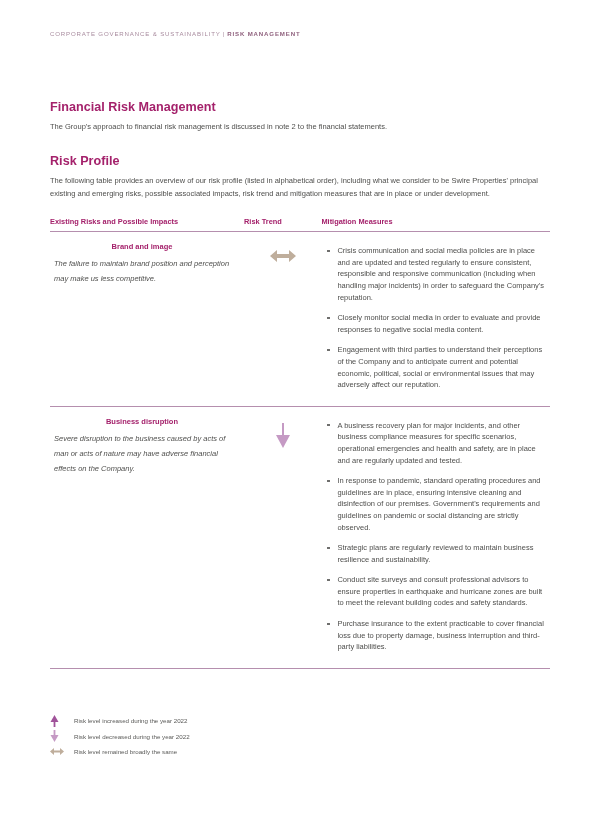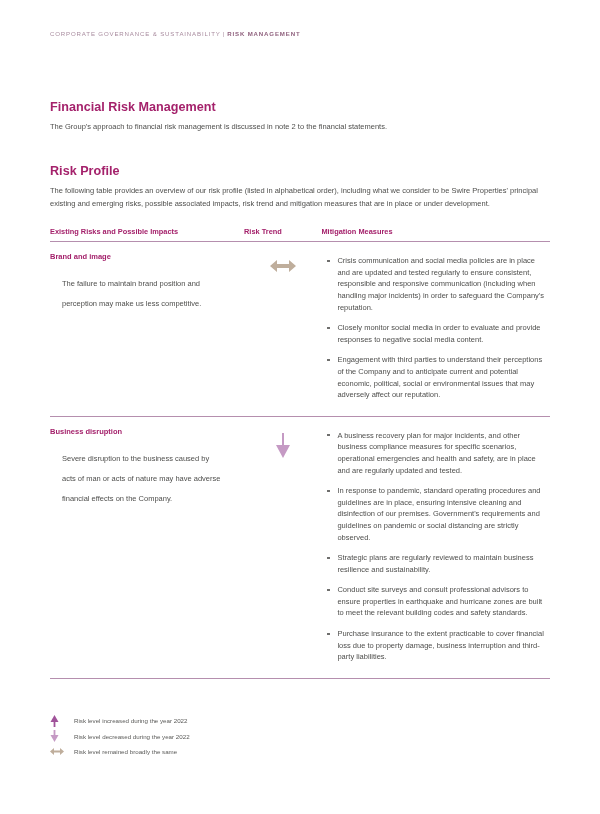--- a/index.html
+++ b/index.html
@@ -48,21 +48,21 @@
     width: 500px;
   }
   h2.section-title {
     font-size: 12.6px;
     font-weight: bold;
     color: #a4216b;
     margin: 0 0 7px 0;
     letter-spacing: 0.02px;
   }
   h2.section-title.second {
-    margin-top: 31px;
+    margin-top: 21px;
   }
   p.intro {
     font-size: 7.5px;
     line-height: 12.4px;
     color: #4f4f4d;
     margin: 0;
   }
 
   
   .risk-table {
@@ -86,26 +86,28 @@
     border-bottom: 1px solid #b58fae;
     padding-top: 9px;
     padding-bottom: 11px;
   }
   .risk-name {
     font-size: 7.5px;
     font-weight: bold;
     color: #a4216b;
     margin: 0 0 1px 0;
     line-height: 11px;
+    text-align: center;
   }
   .risk-desc {
     font-size: 7.5px;
-    line-height: 20px;
+    line-height: 15px;
     color: #4f4f4d;
-    margin: 12px;
+    margin: 4px;
+    font-style: italic;
   }
 
   .trend-cell {
     display: flex;
     justify-content: center;
     align-items: flex-start;
     padding-top: 7px;
   }
 
   ul.mitigation {

